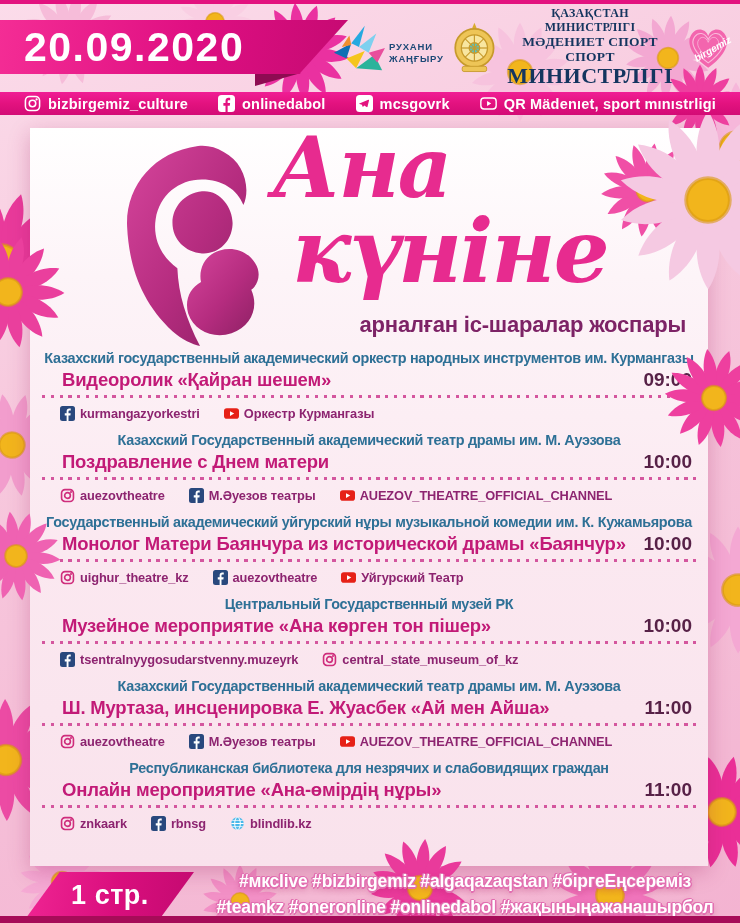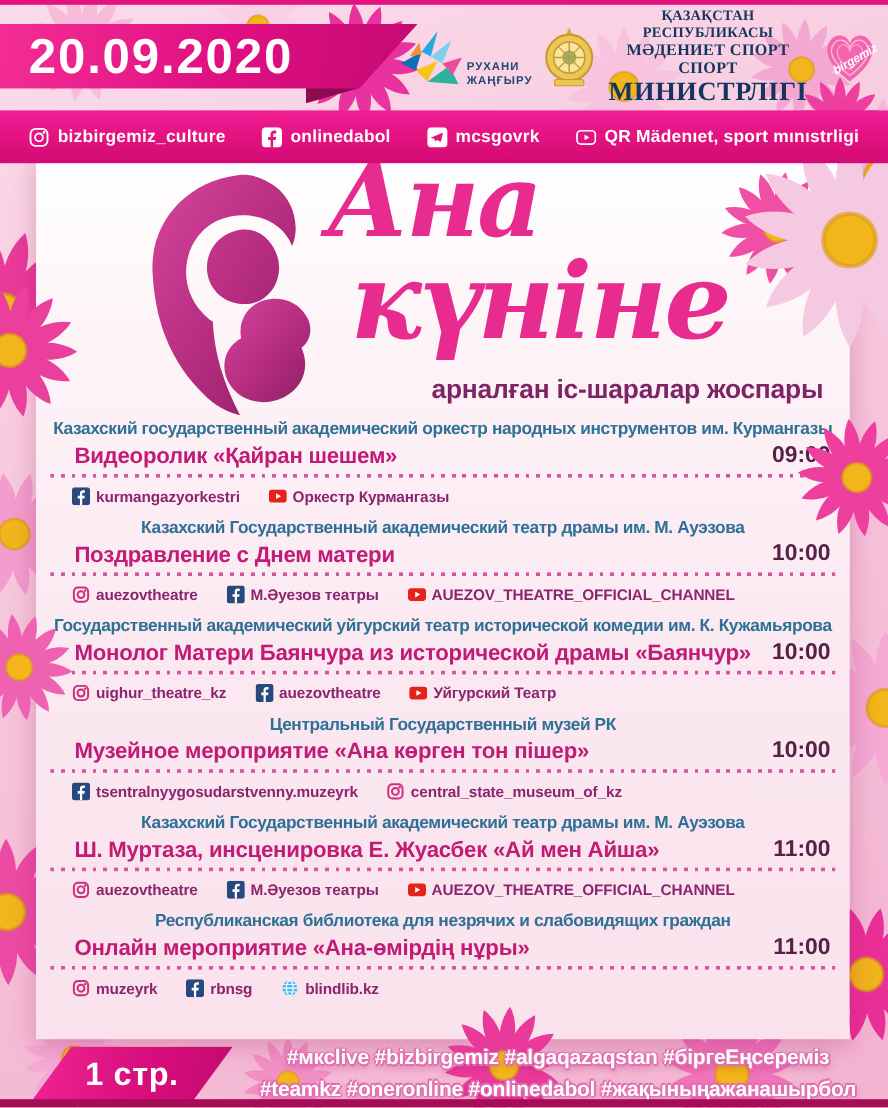--- a/index.html
+++ b/index.html
@@ -28,31 +28,31 @@
     display:flex;align-items:center;padding-left:24px;box-sizing:border-box;
     box-shadow:0 3px 8px rgba(150,10,80,.35);
   }
   .date-text{font-size:41px;font-weight:bold;color:#fff;letter-spacing:1.5px}
   .ribbon-fold{position:absolute;left:255px;top:73px;width:46px;height:13px;background:#8e0b52;
     clip-path:polygon(0 0,100% 0,0 100%);z-index:5}
 
   
   .header-logos{position:absolute;top:8px;left:332px;width:402px;height:80px;z-index:6;
     display:flex;align-items:center;gap:6px}
-  .rukhani{display:flex;align-items:flex-end;gap:3px}
+  .rukhani{display:flex;align-items:center;gap:3px}
   .rukhani-text{font-size:9.5px;font-weight:bold;color:#1d4977;letter-spacing:.8px;line-height:1.25;margin-top:10px}
   .ministry{display:flex;align-items:center;gap:6px}
   .ministry-text{font-family:"Liberation Serif",serif;color:#14355f;text-align:center;line-height:1.12}
   .m1{font-size:12px;font-weight:bold;letter-spacing:.3px}
   .m2{font-size:13.5px;font-weight:bold;letter-spacing:.3px}
   .m3{font-size:22px;font-weight:bold;letter-spacing:.5px}
 
   
   .social-bar{
-    position:absolute;top:92px;left:0;width:740px;height:44px;z-index:6;
+    position:absolute;top:92px;left:0;width:740px;height:23px;z-index:6;
     display:flex;justify-content:center;align-items:center;gap:30px;
     background:linear-gradient(180deg,#f01e95 0%,#e3127f 50%,#d30b76 100%);
   }
   .sb-item{display:flex;align-items:center;gap:7px;color:#fff;font-weight:bold;font-size:14.5px;letter-spacing:.2px}
   .sb-item svg{width:17px;height:17px}
 
   
   .hero{position:absolute;left:0;top:0;width:100%;height:224px}
   .silhouette{position:absolute;left:72px;top:16px;width:200px;height:202px}
   .hero-t1,.hero-t2{
@@ -209,21 +209,21 @@
             <svg class="ni" viewBox="0 0 24 24">
               <rect x="0" y="3.5" width="24" height="17" rx="4.5" fill="#e62117"></rect>
               <polygon points="9.6,8.2 16.4,12 9.6,15.8" fill="#fff"></polygon>
             </svg>
             <b>AUEZOV_THEATRE_OFFICIAL_CHANNEL</b>
           </span>
         </div>
     </article>
 
     <article class="event">
-      <div class="org">Государственный академический уйгурский театр исторической комедии им. К. Кужамьярова</div>
+      <div class="org">Государственный академический уйгурский нұры музыкальной комедии им. К. Кужамьярова</div>
       <div class="erow">
         <span class="etitle">Монолог Матери Баянчура из исторической драмы «Баянчур»</span>
         <span class="etime">10:00</span>
       </div>
       <div class="dots"></div>
       <div class="socials">
           <span class="shandle">
             <svg class="ni" viewBox="0 0 24 24">
               <rect x="2.5" y="2.5" width="19" height="19" rx="5.5" fill="none" stroke="#cf2d7c" stroke-width="2.6"></rect>
               <circle cx="12" cy="12" r="4.6" fill="none" stroke="#cf2d7c" stroke-width="2.6"></circle>
@@ -314,21 +314,21 @@
         <span class="etime">11:00</span>
       </div>
       <div class="dots"></div>
       <div class="socials">
           <span class="shandle">
             <svg class="ni" viewBox="0 0 24 24">
               <rect x="2.5" y="2.5" width="19" height="19" rx="5.5" fill="none" stroke="#cf2d7c" stroke-width="2.6"></rect>
               <circle cx="12" cy="12" r="4.6" fill="none" stroke="#cf2d7c" stroke-width="2.6"></circle>
               <circle cx="17.6" cy="6.4" r="1.7" fill="#cf2d7c"></circle>
             </svg>
-            <b>muzeyrk</b>
+            <b>znkaark</b>
           </span>
           <span class="shandle">
             <svg class="ni" viewBox="0 0 24 24">
               <rect width="24" height="24" rx="4" fill="#29487d"></rect>
               <path d="M13.6 24v-9h3l.5-3.6h-3.5V9.1c0-1 .3-1.8 1.9-1.8h1.7V4.1C16.9 4 15.8 4 14.7 4c-2.4 0-4.1 1.5-4.1 4.3v3.1H7.6V15h3v9z" fill="#fff"></path>
             </svg>
             <b>rbnsg</b>
           </span>
           <span class="shandle">
             <svg class="ni" viewBox="0 0 24 24">
@@ -385,21 +385,21 @@
       <circle cx="28" cy="29" r="22" fill="#eec557" stroke="#c79a2c" stroke-width="2"></circle>
       <circle cx="28" cy="29" r="15" fill="#f8e6a0" stroke="#c79a2c" stroke-width="1.5"></circle>
       <circle cx="28" cy="29" r="6" fill="#5bc4c0" stroke="#c79a2c" stroke-width="1.5"></circle>
       <line x1="28" y1="14" x2="28" y2="44" stroke="#c79a2c" stroke-width="1.4"></line>
       <line x1="13" y1="29" x2="43" y2="29" stroke="#c79a2c" stroke-width="1.4"></line>
       <line x1="17.5" y1="18.5" x2="38.5" y2="39.5" stroke="#c79a2c" stroke-width="1.2"></line>
       <line x1="38.5" y1="18.5" x2="17.5" y2="39.5" stroke="#c79a2c" stroke-width="1.2"></line>
       <rect x="14" y="50" width="28" height="6" rx="2" fill="#eec557" stroke="#c79a2c"></rect>
     </svg>
     <div class="ministry-text">
-      <div class="m1">ҚАЗАҚСТАН РЕСПУБЛИКАСЫ</div>
+      <div class="m1">ҚАЗАҚСТАН МИНИСТРЛІГІ</div>
       <div class="m2">МӘДЕНИЕТ СПОРТ СПОРТ</div>
       <div class="m3">МИНИСТРЛІГІ</div>
     </div>
   </div>
 
   <svg width="72" height="68" viewBox="0 0 74 70">
     <path d="M37,63 C13,46 5,27 14,15 C20,6 33,7 37,18 C41,7 54,6 60,15 C69,27 61,46 37,63 Z" fill="#f365ae"></path>
     <path d="M37,56 C18,42 11,28 18,19 C23,12 32,13 37,23 C42,13 51,12 56,19 C63,28 56,42 37,56 Z" fill="none" stroke="#fff" stroke-width="1.6" opacity=".55"></path>
     <path d="M37,49 C24,39 19,29 24,23 C27,18 34,19 37,27 C40,19 47,18 50,23 C55,29 50,39 37,49 Z" fill="none" stroke="#fff" stroke-width="1.3" opacity=".45"></path>
     <text x="13" y="44" transform="rotate(-30 37 35)" font-size="14" font-style="italic" font-weight="bold" fill="#ffffff">birgemiz</text>

